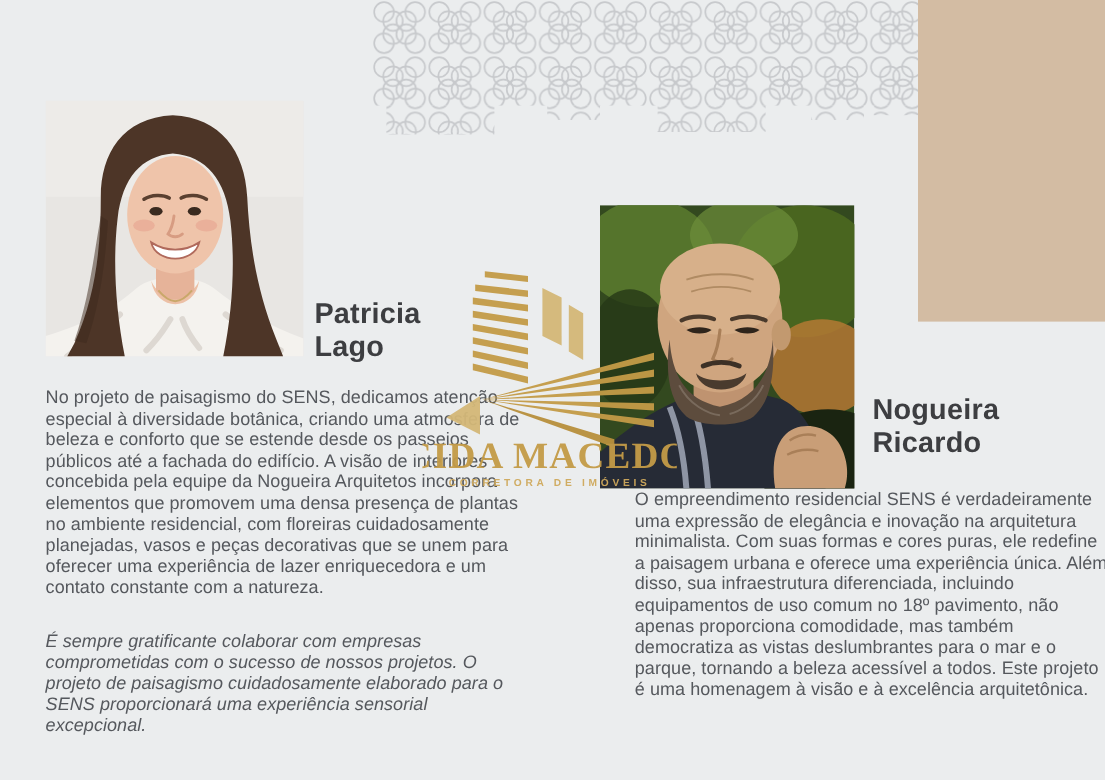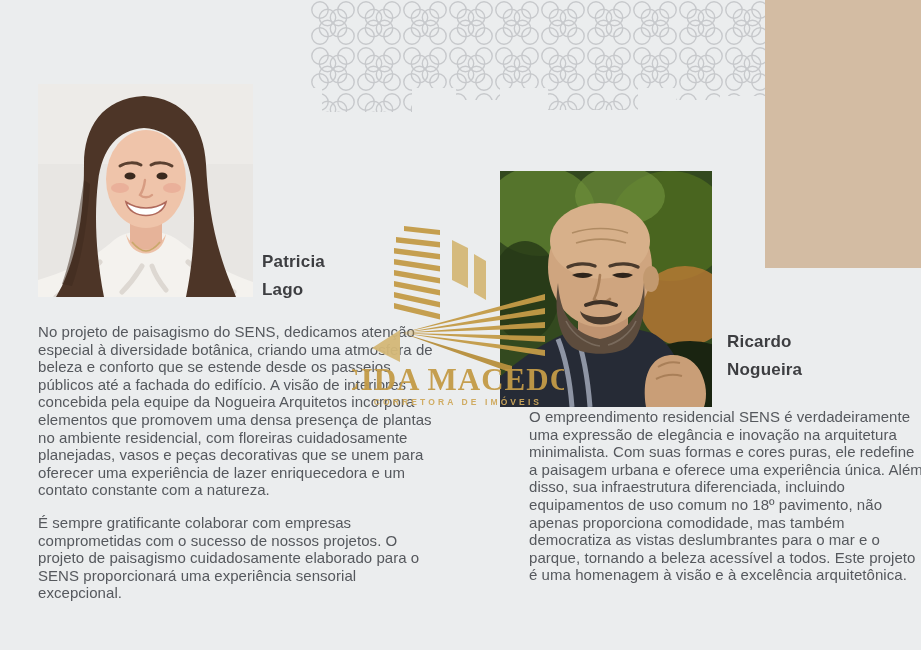--- a/index.html
+++ b/index.html
@@ -19,33 +19,33 @@
     position:absolute;left:765px;top:0;width:156px;height:268px;
     background:#d3bca3;
   }
   .photo{
     position:absolute;display:block;
   }
   .photo-patricia{left:38px;top:84px;width:215px;height:213px;}
   .photo-ricardo{left:500px;top:171px;width:212px;height:236px;}
   .person-name{
     position:absolute;
-    font-size:17px;line-height:28px;font-weight:700;
+    font-size:24px;line-height:28px;font-weight:700;
     color:#3d3e41;letter-spacing:.2px;
   }
   .name-patricia{left:262px;top:248px;}
   .name-ricardo{left:727px;top:328px;}
   .person-name span{display:block;}
   .body-text{
     position:absolute;margin:0;
     font-size:15px;line-height:17.6px;
     color:#55585d;letter-spacing:.05px;
   }
   .p-left-1{left:38px;top:323px;width:406px;}
-  .p-left-2{left:38px;top:514px;width:406px;}
+  .p-left-2{left:38px;top:526px;width:406px;font-style:italic;}
   .p-right-1{left:529px;top:408px;width:398px;}
   .brand-watermark{
     position:absolute;left:352px;top:218px;width:212px;height:196px;
     z-index:9;opacity:.95;
   }
   .brand-name-text{
     font-family:"Liberation Serif", serif;
     font-weight:700;font-size:31px;letter-spacing:1px;
   }
   .brand-tagline-text{
@@ -154,22 +154,22 @@
     <path d="M58,112 C60,140 70,162 100,168 C130,162 142,140 144,112 C146,140 142,164 128,176 C116,185 84,185 72,176 C58,164 54,140 58,112 Z" fill="#5d4c3d"></path>
     <path d="M80,140 C88,148 112,148 122,140 C118,158 84,158 80,140 Z" fill="#4a3b2e"></path>
     <path d="M86,134 C96,130 106,130 116,134" stroke="#3c3026" stroke-width="4" fill="none" stroke-linecap="round"></path>
     <path d="M66,150 C74,166 90,174 100,175 M136,150 C130,164 116,172 108,174" stroke="#8c7f72" stroke-width="1.6" fill="none" opacity=".6"></path>
 
     <path d="M146,236 C142,210 148,192 162,186 C178,180 196,188 202,204 C208,218 206,230 204,236 Z" fill="#c99e77"></path>
     <path d="M158,196 C164,192 172,190 180,192 M156,208 C164,204 174,203 182,205" stroke="#a97f58" stroke-width="2" fill="none"></path>
   </svg>
 
   <div class="person-name name-ricardo">
+    <span>Nogueira</span>
     <span>Ricardo</span>
-    <span>Nogueira</span>
   </div>
 
   <p class="body-text p-right-1">O empreendimento residencial SENS é verdadeiramente uma expressão de elegância e inovação na arquitetura minimalista. Com suas formas e cores puras, ele redefine a paisagem urbana e oferece uma experiência única. Além disso, sua infraestrutura diferenciada, incluindo equipamentos de uso comum no 18º pavimento, não apenas proporciona comodidade, mas também democratiza as vistas deslumbrantes para o mar e o parque, tornando a beleza acessível a todos. Este projeto é uma homenagem à visão e à excelência arquitetônica.</p>
 
   <svg class="brand-watermark" viewBox="0 0 212 196" xmlns="http://www.w3.org/2000/svg" aria-hidden="true">
     <g>
 
       <g fill="#c49b47">
         <path d="M52,8  L88,12 L88,17   L52,13 Z"></path>
         <path d="M44,19 L88,24 L88,29.5 L44,24.5 Z"></path>

